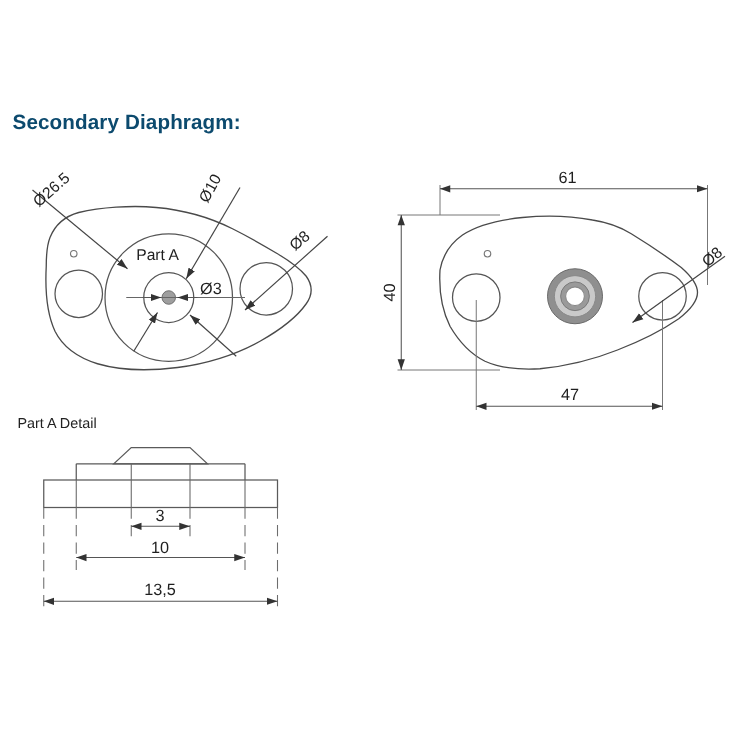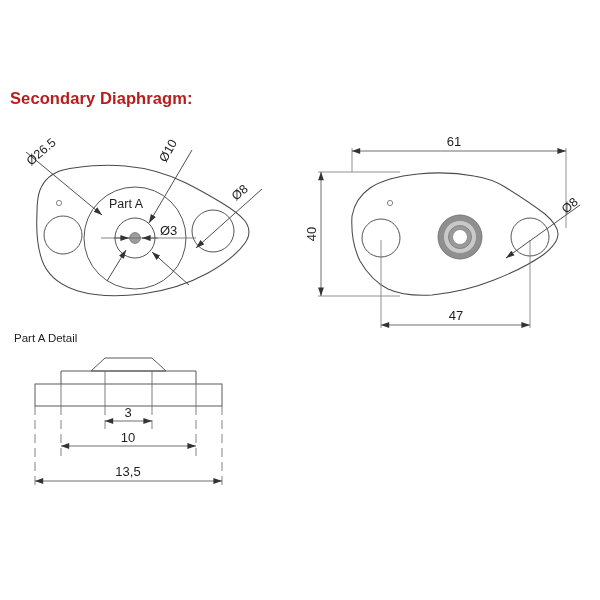--- a/index.html
+++ b/index.html
@@ -23,21 +23,21 @@
     width: 600px;
     height: 600px;
   }
   .page-title {
     position: absolute;
     left: 10px;
     top: 89px;
     font-size: 16.5px;
     font-weight: bold;
     letter-spacing: 0.1px;
-    color: #b91c1c;
+    color: #0c4a6e;
     white-space: nowrap;
   }
   svg.sheet {
     position: absolute;
     left: 0;
     top: 0;
     width: 600px;
     height: 600px;
   }
   .outline {

